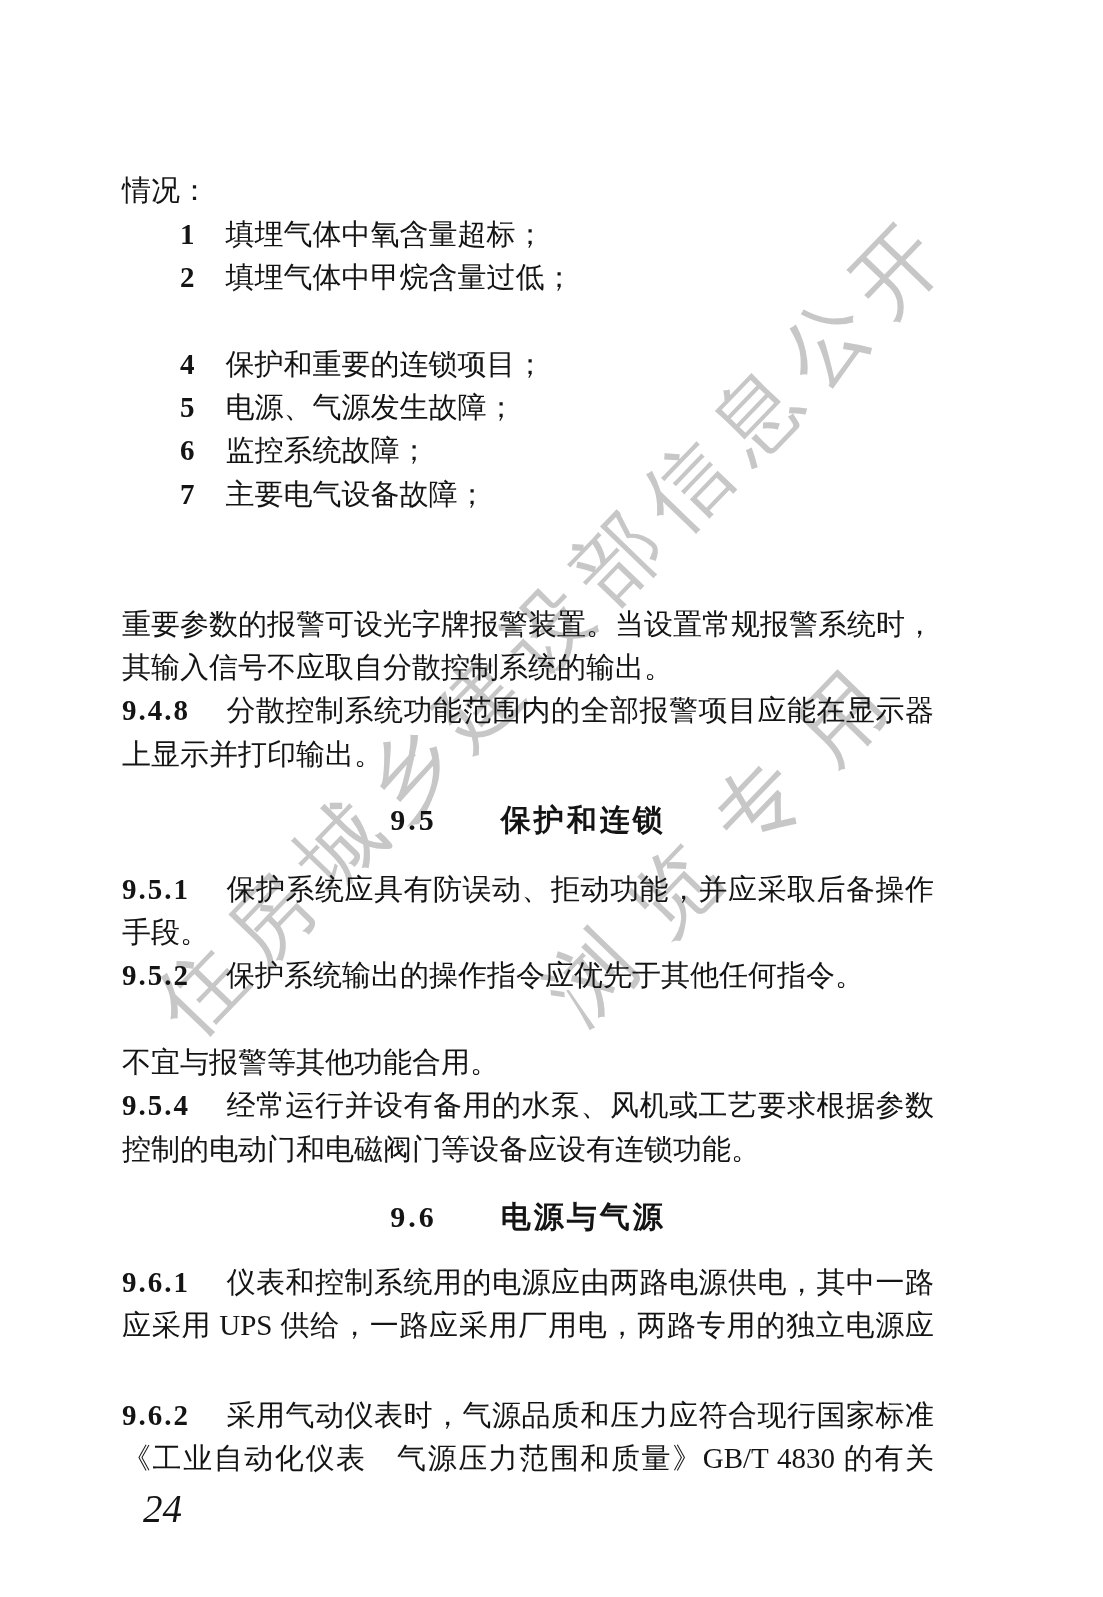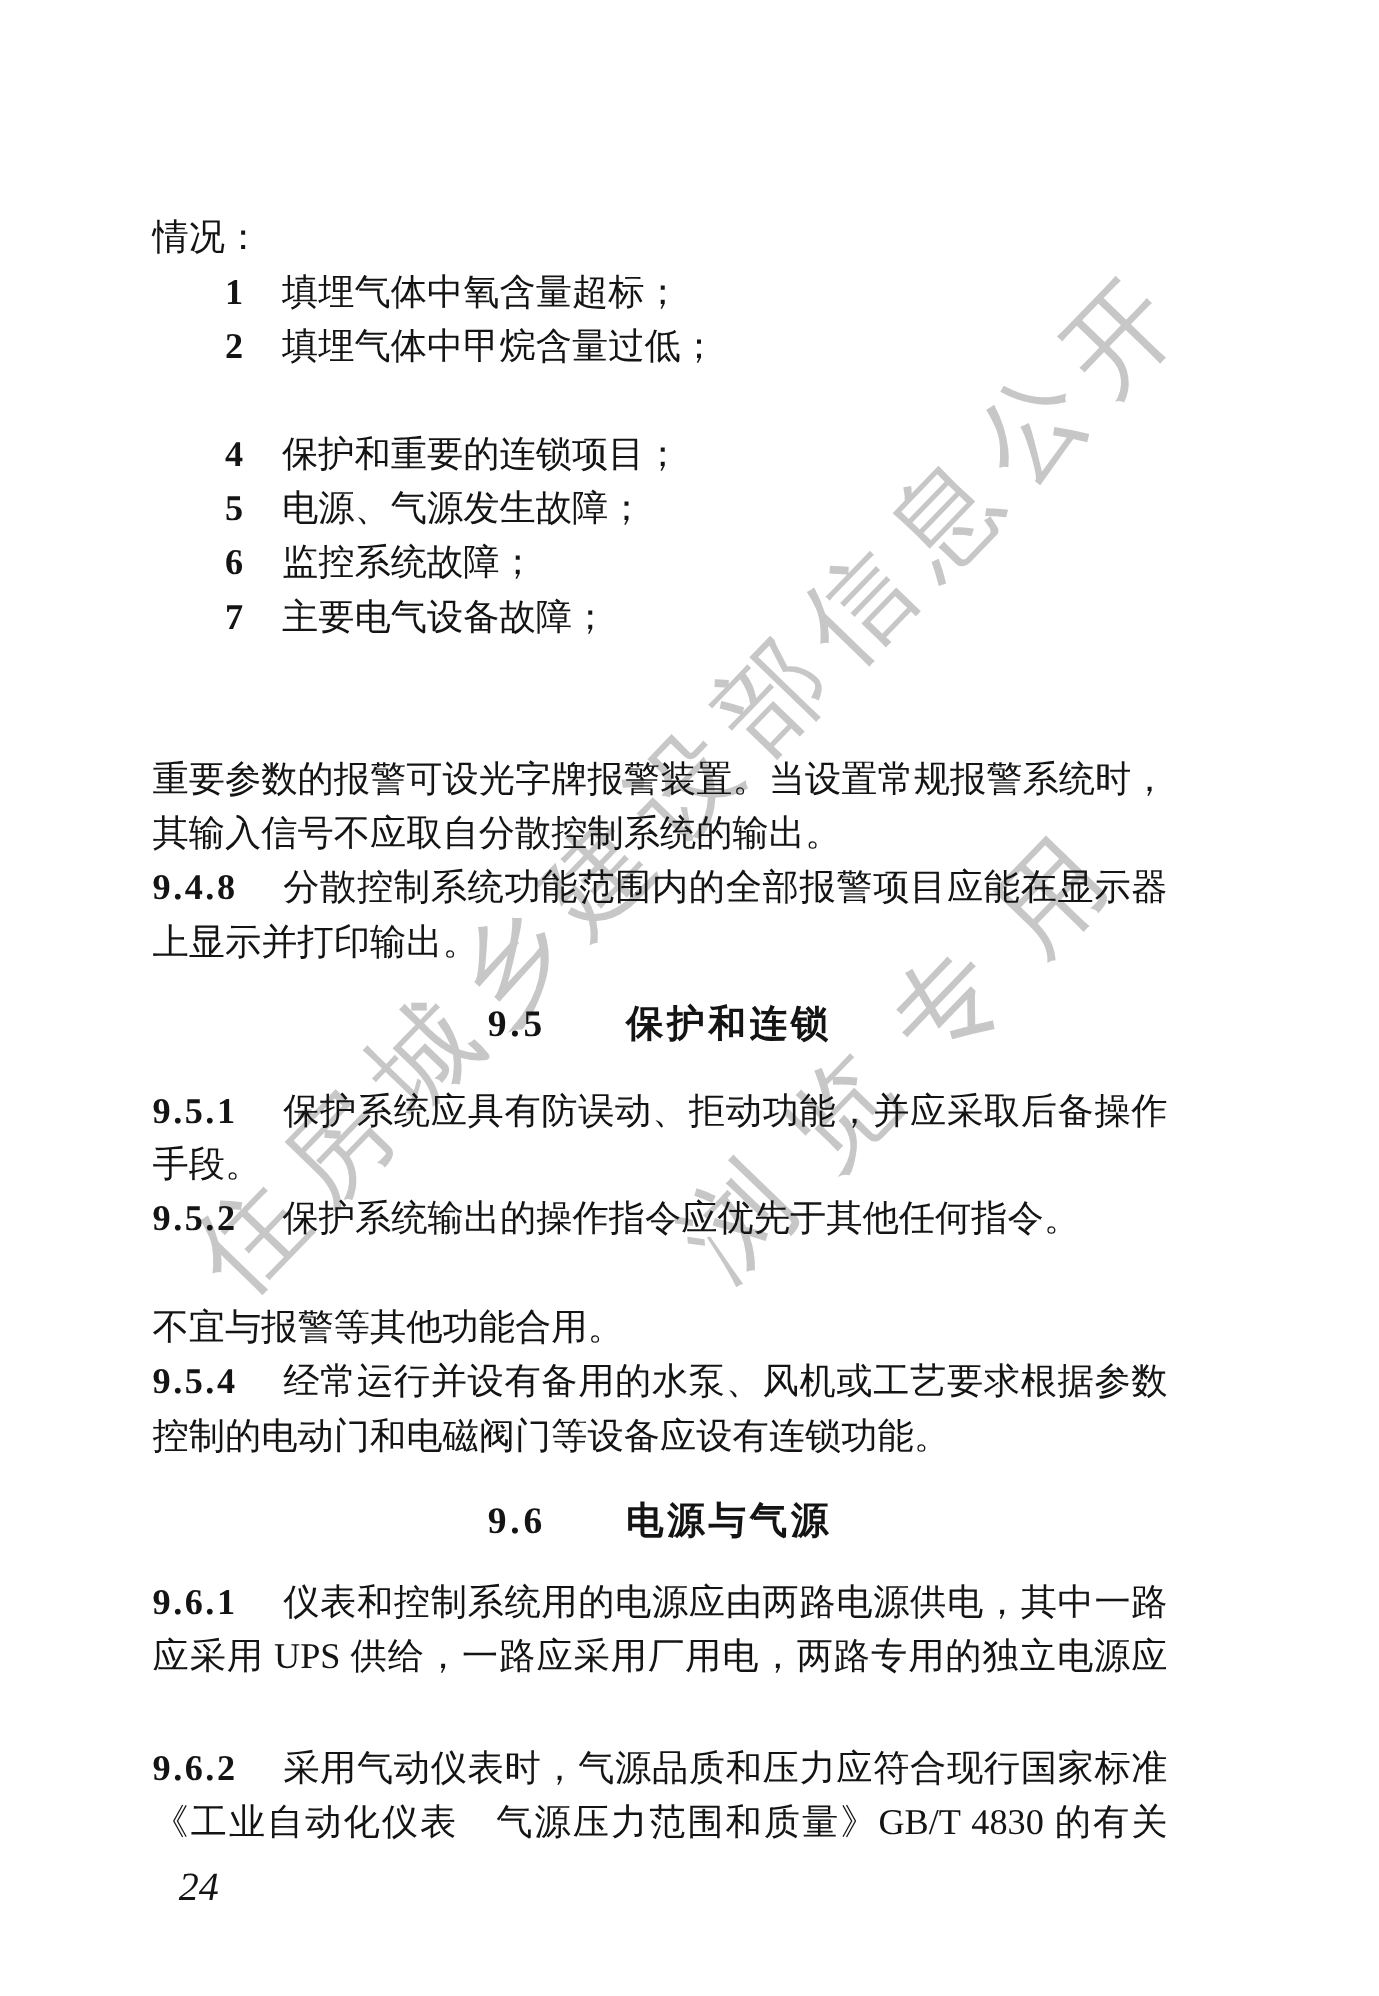--- a/index.html
+++ b/index.html
@@ -84,21 +84,21 @@
   }
   .htitle {
     font-family: "Liberation Sans", sans-serif;
     letter-spacing: 3px;
     margin-left: 40px;
   }
   #pagenum {
     position: absolute;
     left: 143px;
     top: 1492px;
-    font-size: 32px;
+    font-size: 39px;
     line-height: 34px;
     font-style: italic;
     z-index: 1;
   }
 </style>
 </head>
 <body>
 
 <div id="page">
 

